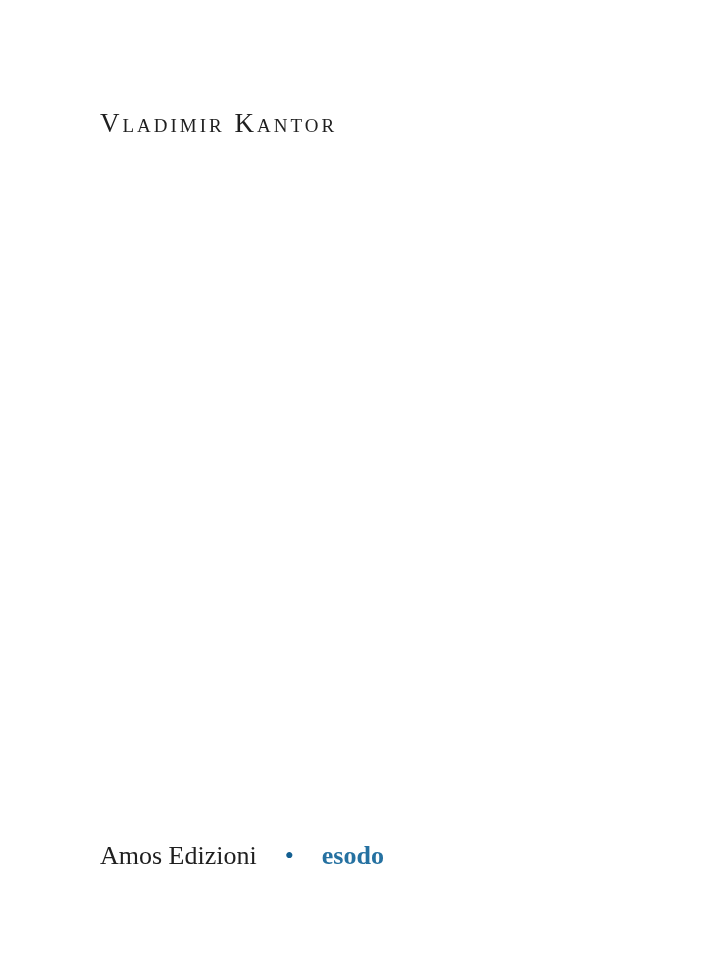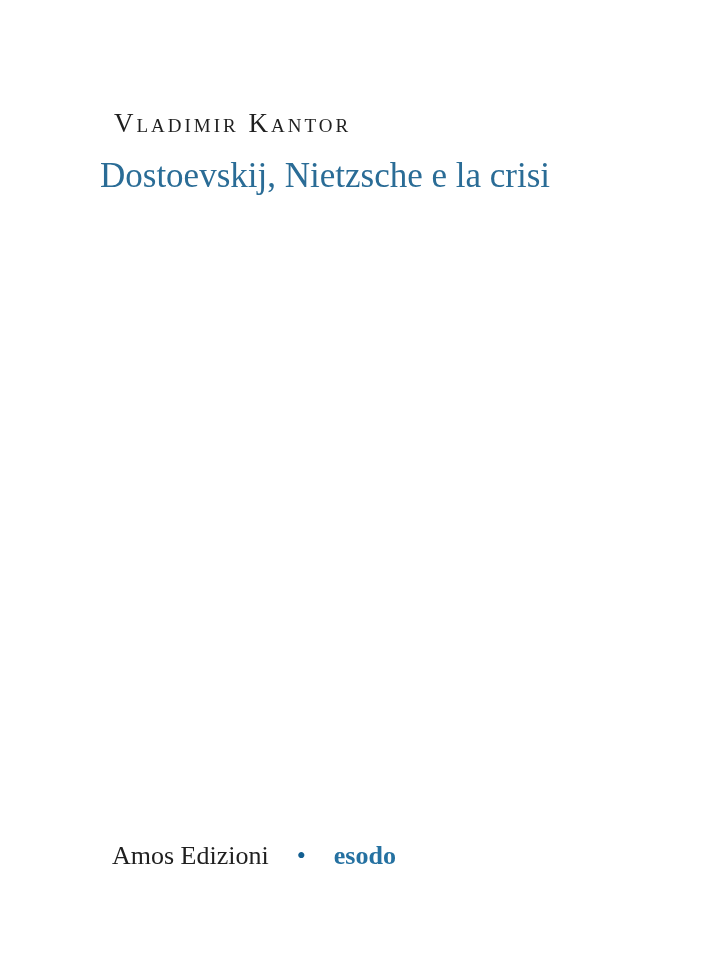--- a/index.html
+++ b/index.html
@@ -10,21 +10,21 @@
   .page {
     position: relative;
     width: 709px;
     height: 975px;
     background: var(--bg, #ffffff);
     font-family: "Liberation Serif", serif;
     overflow: hidden;
   }
   .author {
     position: absolute;
-    left: 114px;
+    left: 100px;
     top: 110px;
     font-size: 27px;
     line-height: 27px;
     font-variant: small-caps;
     letter-spacing: 3px;
     color: var(--text-dark, #1f1f1f);
     white-space: nowrap;
   }
   .title {
     position: absolute;
@@ -44,41 +44,39 @@
     top: 843px;
     display: flex;
     align-items: baseline;
     gap: 28px;
     font-size: 26px;
     line-height: 26px;
   }
   .publisher {
     color: var(--text-dark, #1f1f1f);
     white-space: nowrap;
-    margin-left: 12px;
   }
   .bullet {
     color: var(--bullet-blue, #135f91);
     font-size: 26px;
   }
   .series {
     color: var(--series-blue, #2571a1);
     white-space: nowrap;
     font-weight: bold;
   }
 </style>
 </head>
 <body>
 
 <div class="page" style="--bg: #ffffff; --text-dark: #1f1f1f; --title-blue: #2a6c96; --series-blue: #2571a1; --bullet-blue: #135f91;">
 
   <div class="author">Vladimir Kantor</div>
 
   <div class="title">
-    <div class="title-line">Dostoevskij, Nietzsche e la crisi</div>
   </div>
 
   <div class="imprint">
     <span class="publisher">Amos Edizioni</span>
     <span class="bullet">•</span>
     <span class="series">esodo</span>
   </div>
 
 </div>
 

